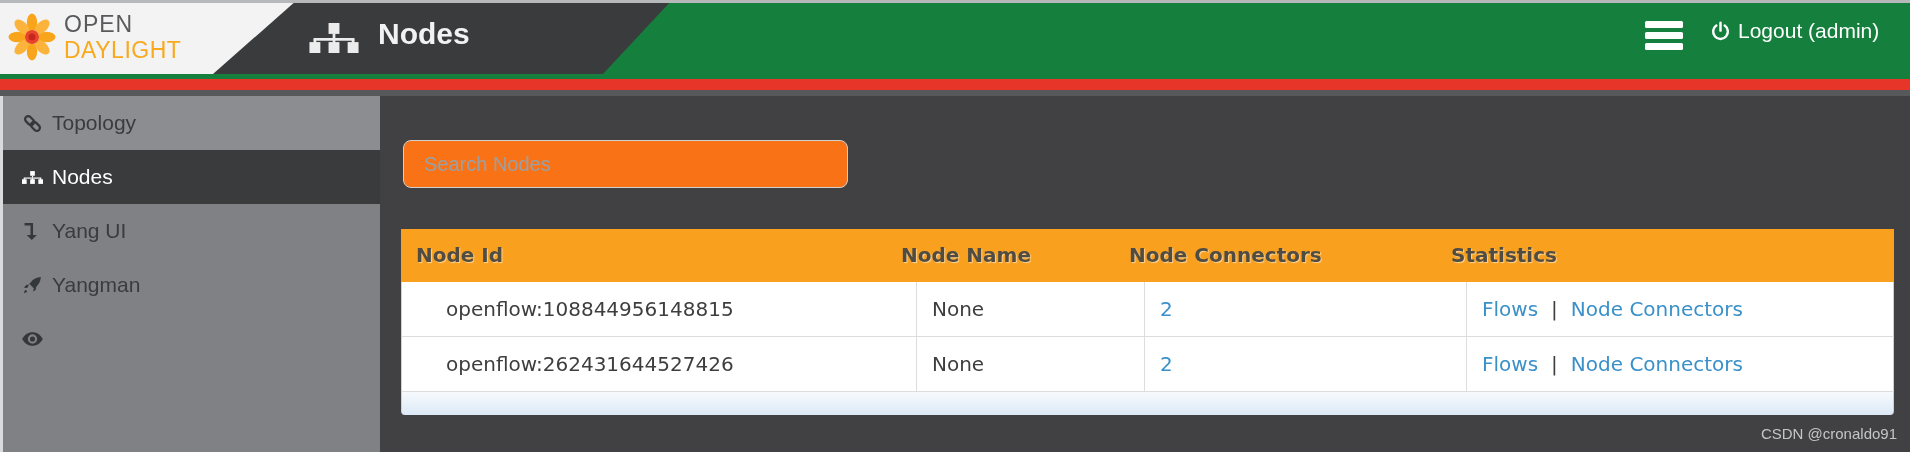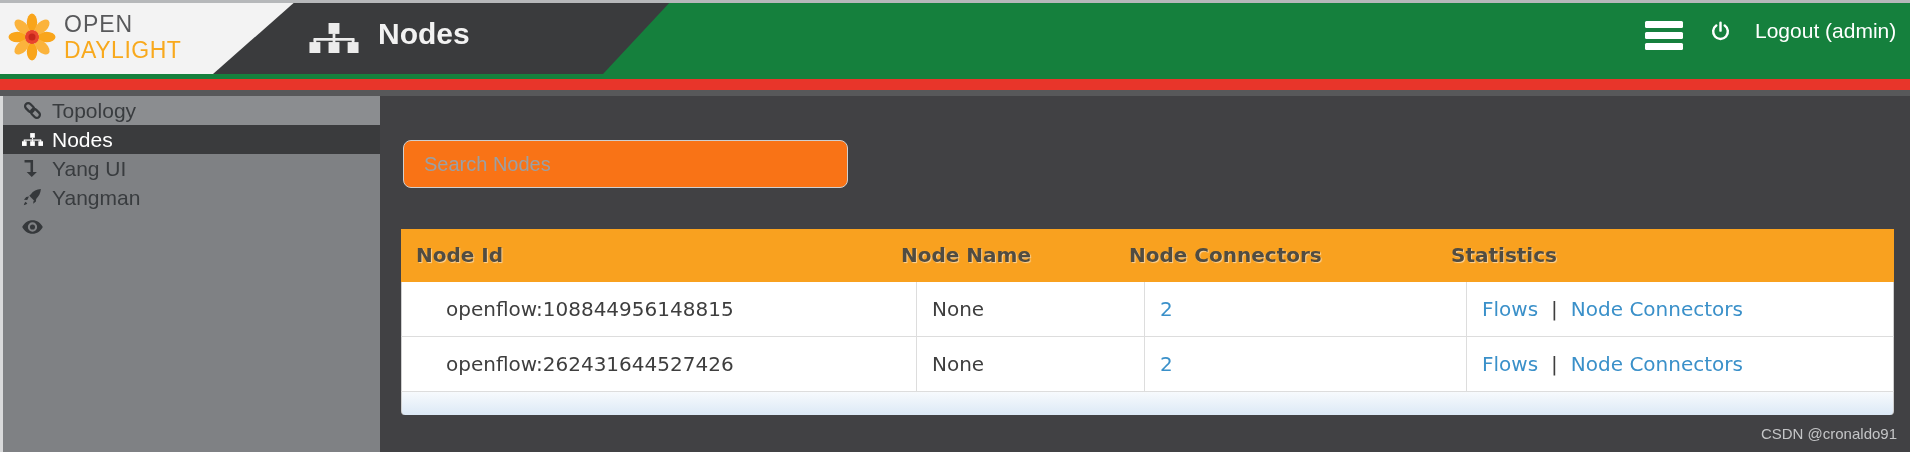--- a/index.html
+++ b/index.html
@@ -21,30 +21,30 @@
   }
   .logo-flower { position:absolute; left:8px; top:13px; width:48px; height:48px; }
   .logo-text { position:absolute; left:64px; top:13px; line-height:1; }
   .logo-open { font-size:23px; letter-spacing:1px; color:#58595b; }
   .logo-daylight { font-size:23px; letter-spacing:.5px; color:#f8a91d; margin-top:3px; }
   .title-icon { position:absolute; left:308px; top:23px; width:52px; height:30px; color:#ececec; }
   .page-title { position:absolute; left:378px; top:17px; font-size:30px; font-weight:bold; color:#f2f2f2; }
   .hamburger { position:absolute; left:1645px; top:21px; width:38px; height:29px; cursor:pointer; }
   .hamburger .bar { position:absolute; left:0; width:38px; height:7px; background:#fff; border-radius:1.5px; }
   .hamburger .b1{ top:0; } .hamburger .b2{ top:11px; } .hamburger .b3{ top:22px; }
-  .logout { position:absolute; left:1710px; top:19px; display:flex; align-items:center; gap:24px;
+  .logout { position:absolute; left:1710px; top:19px; display:flex; align-items:center; gap:7px;
             color:#fff; font-size:21px; cursor:pointer; }
   .power-icon { width:21px; height:21px; color:#fff; }
   .red-stripe { position:absolute; left:0; top:79px; width:100%; height:11px; background:#e8352a; z-index:11; }
   .gray-strip { position:absolute; left:0; top:90px; width:100%; height:6px; background:#57585a; z-index:11; }
   
   .sidebar { position:absolute; left:0; top:96px; width:380px; height:356px; background:#7f8184; z-index:5; }
   .edge-strip { position:absolute; left:0; top:96px; width:3px; height:356px; background:#d9dadb; z-index:8; }
   .side-item {
-    display:flex; align-items:center; height:29px; padding-left:22px; gap:9px;
+    display:flex; align-items:center; height:54px; padding-left:22px; gap:9px;
     font-size:21px; color:#393c3f; cursor:pointer;
   }
   .side-item .icn { width:21px; height:21px; flex:0 0 auto; color:#35383b; display:flex; align-items:center; }
   .side-item.hilite { background:#8b8d90; }
   .side-item.active { background:#3a3b3d; color:#fff; }
   .side-item.active .icn { color:#fff; }
   
   .search-input {
     position:absolute; left:403px; top:140px; width:445px; height:48px;
     background:#f97316; border:1px solid #cfcfcf; border-radius:8px;

